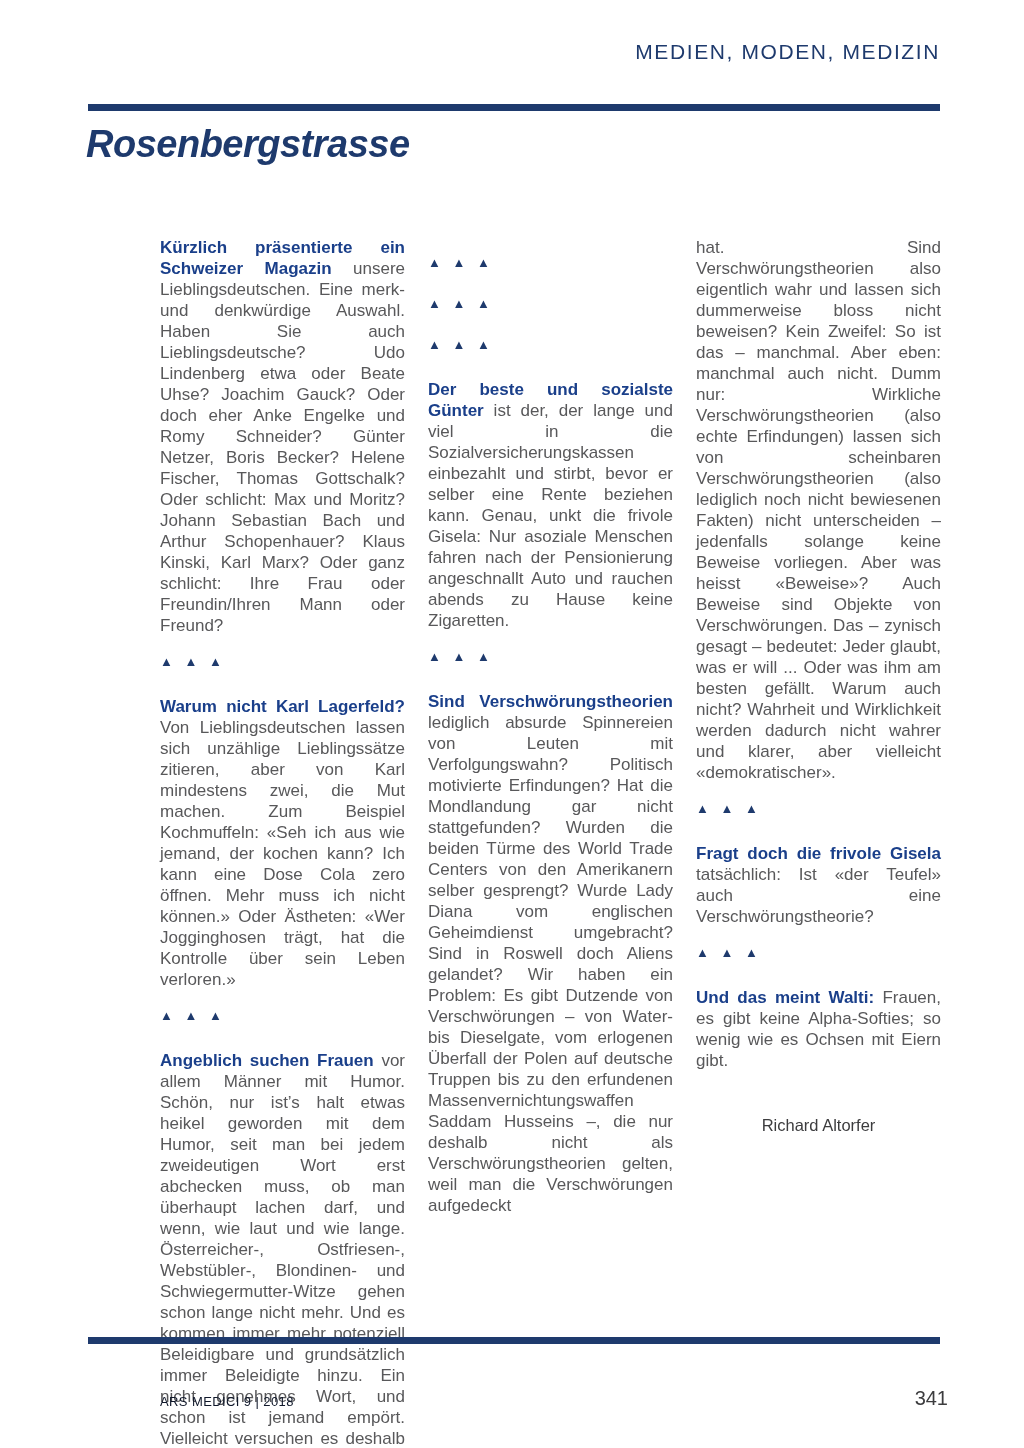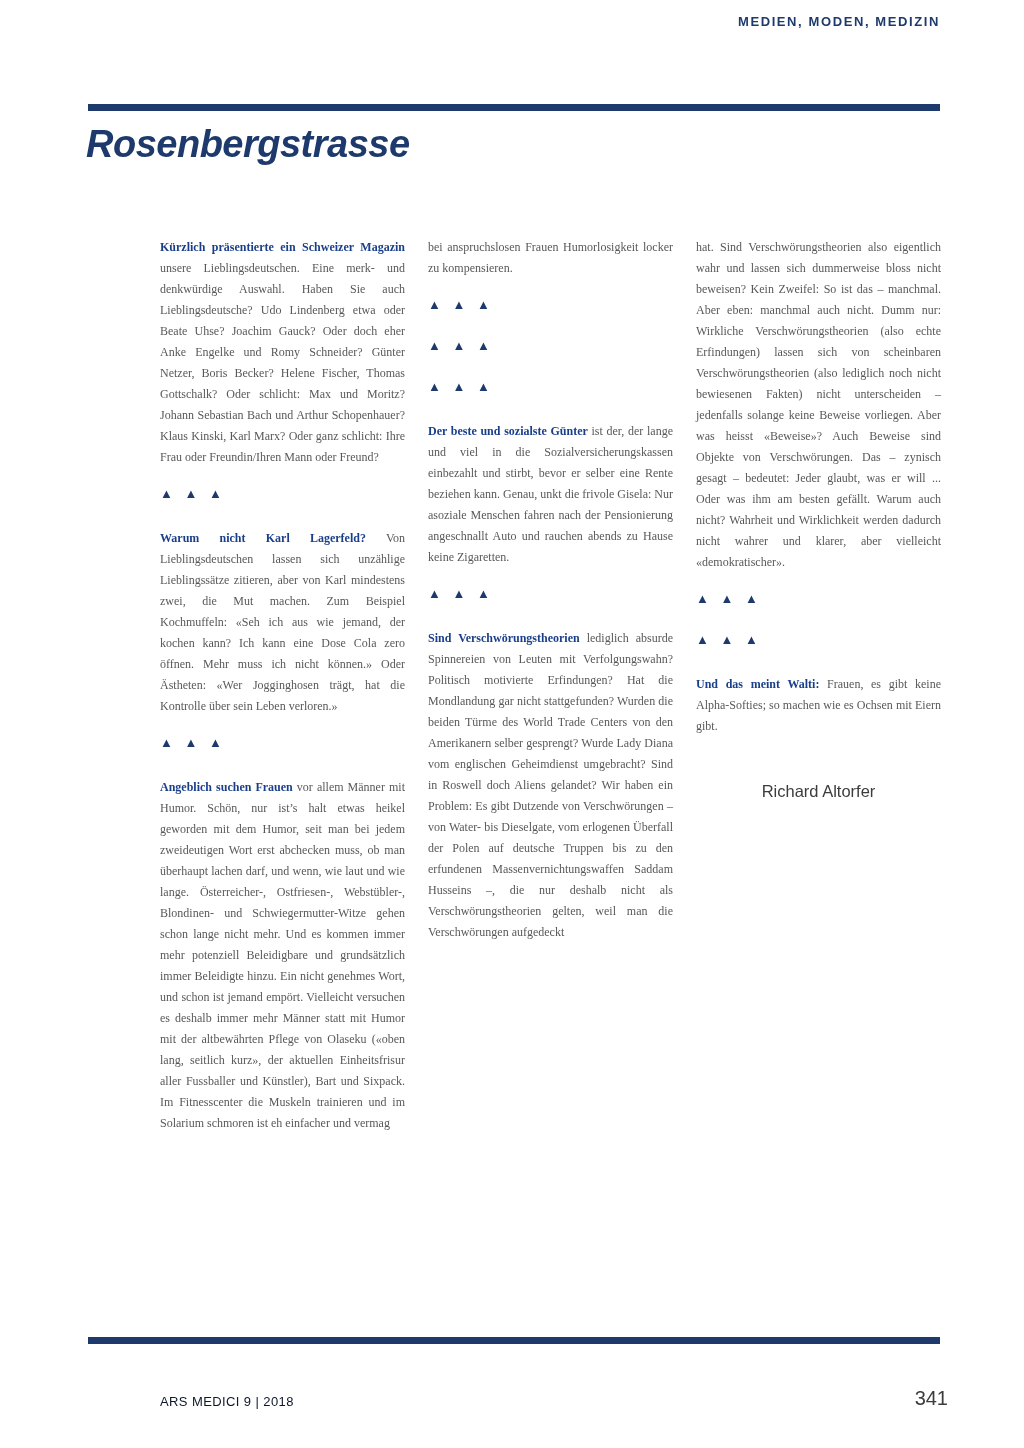--- a/index.html
+++ b/index.html
@@ -11,49 +11,48 @@
   html,body{background:#e9e9e9;}
   body{font-family:"Liberation Sans", sans-serif;}
   .page{
     position:relative;
     width:1024px;height:1448px;
     background:#ffffff;
     margin:0 auto;
     overflow:hidden;
   }
   .kicker{
-    position:absolute;top:14px;right:84px;
-    font-size:13px;letter-spacing:1.6px;
+    position:absolute;top:40px;right:84px;
+    font-size:21px;letter-spacing:1.6px;
     color:var(--navy);
-    font-weight:700;
+    font-weight:400;
   }
   .rule{
     position:absolute;left:88px;width:852px;height:7px;
     background:var(--navy);
   }
   .rule-top{top:104px;}
   .rule-bottom{top:1337px;}
   .page-title{
     position:absolute;top:124px;left:86px;
     font-size:38px;line-height:1.1;
     font-weight:700;font-style:italic;
     letter-spacing:-0.5px;
     color:var(--navy);
   }
   .columns{
     position:absolute;top:237px;left:160px;width:780px;
     display:flex;gap:23px;
   }
   .col{width:245px;flex:0 0 245px;}
   .para{
-    font-size:12px;line-height:21px;
+    font-size:17px;line-height:21px;
     color:var(--body-gray);
     text-align:justify;
     margin:0;
-    font-family:Liberation Serif, serif;
   }
   .para .lead{
     color:var(--lead-blue);
     font-weight:700;
   }
   .sep{
     color:var(--navy);
     font-size:13px;line-height:14px;
     letter-spacing:0;
     word-spacing:8px;
@@ -95,33 +94,33 @@
 
   <div class="columns" id="columns">
       <div class="col">
         <p class="para"><span class="lead">Kürzlich präsentierte ein Schweizer Magazin</span><span> unsere Lieblingsdeutschen. Eine merk- und denkwürdige Auswahl. Haben Sie auch Lieblingsdeutsche? Udo Lindenberg etwa oder Beate Uhse? Joachim Gauck? Oder doch eher Anke Engelke und Romy Schneider? Günter Netzer, Boris Becker? Helene Fischer, Thomas Gottschalk? Oder schlicht: Max und Moritz? Johann Sebastian Bach und Arthur Schopenhauer? Klaus Kinski, Karl Marx? Oder ganz schlicht: Ihre Frau oder Freundin/Ihren Mann oder Freund?</span></p>
         <div class="sep">▲ ▲ ▲</div>
         <p class="para"><span class="lead">Warum nicht Karl Lagerfeld?</span><span> Von Lieblingsdeutschen lassen sich unzählige Lieblingssätze zitieren, aber von Karl mindestens zwei, die Mut machen. Zum Beispiel Kochmuffeln: «Seh ich aus wie jemand, der kochen kann? Ich kann eine Dose Cola zero öffnen. Mehr muss ich nicht können.» Oder Ästheten: «Wer Jogginghosen trägt, hat die Kontrolle über sein Leben verloren.»</span></p>
         <div class="sep">▲ ▲ ▲</div>
         <p class="para"><span class="lead">Angeblich suchen Frauen</span><span> vor allem Männer mit Humor. Schön, nur ist’s halt etwas heikel geworden mit dem Humor, seit man bei jedem zweideutigen Wort erst abchecken muss, ob man überhaupt lachen darf, und wenn, wie laut und wie lange. Österreicher-, Ostfriesen-, Webstübler-, Blondinen- und Schwiegermutter-Witze gehen schon lange nicht mehr. Und es kommen immer mehr potenziell Beleidigbare und grundsätzlich immer Beleidigte hinzu. Ein nicht genehmes Wort, und schon ist jemand empört. Vielleicht versuchen es deshalb immer mehr Männer statt mit Humor mit der altbewährten Pflege von Olaseku («oben lang, seitlich kurz», der aktuellen Einheitsfrisur aller Fussballer und Künstler), Bart und Sixpack. Im Fitnesscenter die Muskeln trainieren und im Solarium schmoren ist eh einfacher und vermag</span></p>
       </div>
       <div class="col">
-        <p class="para"><span>bei anspruchslosen Frauen Humorlosigkeit locker zu kompensieren.</span></p>
         <div class="sep">▲ ▲ ▲</div>
         <div class="sep">▲ ▲ ▲</div>
         <div class="sep">▲ ▲ ▲</div>
         <p class="para"><span class="lead">Der beste und sozialste Günter</span><span> ist der, der lange und viel in die Sozialversicherungskassen einbezahlt und stirbt, bevor er selber eine Rente beziehen kann. Genau, unkt die frivole Gisela: Nur asoziale Menschen fahren nach der Pensionierung angeschnallt Auto und rauchen abends zu Hause keine Zigaretten.</span></p>
         <div class="sep">▲ ▲ ▲</div>
         <p class="para"><span class="lead">Sind Verschwörungstheorien</span><span> lediglich absurde Spinnereien von Leuten mit Verfolgungswahn? Politisch motivierte Erfindungen? Hat die Mondlandung gar nicht stattgefunden? Wurden die beiden Türme des World Trade Centers von den Amerikanern selber gesprengt? Wurde Lady Diana vom englischen Geheimdienst umgebracht? Sind in Roswell doch Aliens gelandet? Wir haben ein Problem: Es gibt Dutzende von Verschwörungen – von Water- bis Dieselgate, vom erlogenen Überfall der Polen auf deutsche Truppen bis zu den erfundenen Massenvernichtungswaffen Saddam Husseins –, die nur deshalb nicht als Verschwörungstheorien gelten, weil man die Verschwörungen aufgedeckt</span></p>
       </div>
       <div class="col">
         <p class="para"><span>hat. Sind Verschwörungstheorien also eigentlich wahr und lassen sich dummerweise bloss nicht beweisen? Kein Zweifel: So ist das – manchmal. Aber eben: manchmal auch nicht. Dumm nur: Wirkliche Verschwörungstheorien (also echte Erfindungen) lassen sich von scheinbaren Verschwörungstheorien (also lediglich noch nicht bewiesenen Fakten) nicht unterscheiden – jedenfalls solange keine Beweise vorliegen. Aber was heisst «Beweise»? Auch Beweise sind Objekte von Verschwörungen. Das – zynisch gesagt – bedeutet: Jeder glaubt, was er will ... Oder was ihm am besten gefällt. Warum auch nicht? Wahrheit und Wirklichkeit werden dadurch nicht wahrer und klarer, aber vielleicht «demokratischer».</span></p>
         <div class="sep">▲ ▲ ▲</div>
+        <p class="para"><span class="lead">Fragt doch die frivole Gisela</span><span> tatsächlich: Ist «der Teufel» auch eine Verschwörungstheorie?</span></p>
         <div class="sep">▲ ▲ ▲</div>
-        <p class="para"><span class="lead">Und das meint Walti:</span><span> Frauen, es gibt keine Alpha-Softies; so machen wie es Ochsen mit Eiern gibt.</span></p>
+        <p class="para"><span class="lead">Und das meint Walti:</span><span> Frauen, es gibt keine Alpha-Softies; so wenig wie es Ochsen mit Eiern gibt.</span></p>
         <div class="byline">Richard Altorfer</div>
       </div>
     </div>
 
   <div class="rule rule-bottom"></div>
 
   <div class="footer-journal">ARS MEDICI 9 | 2018</div>
   <div class="footer-pagenum">341</div>
 
 </div>

